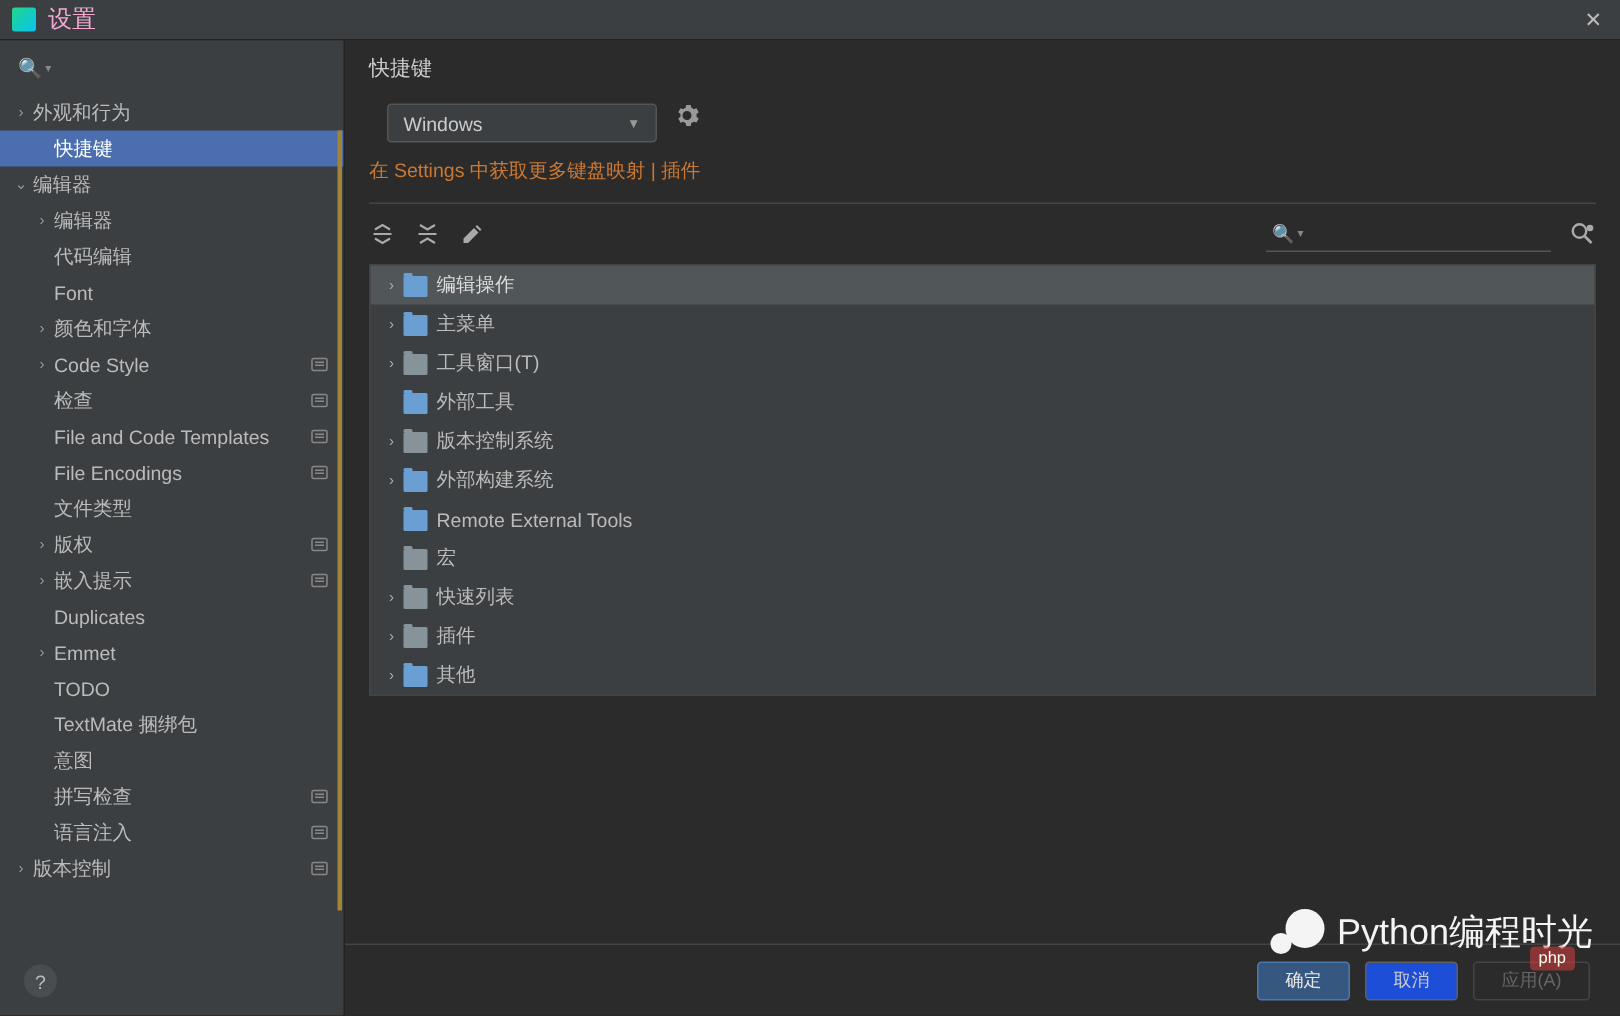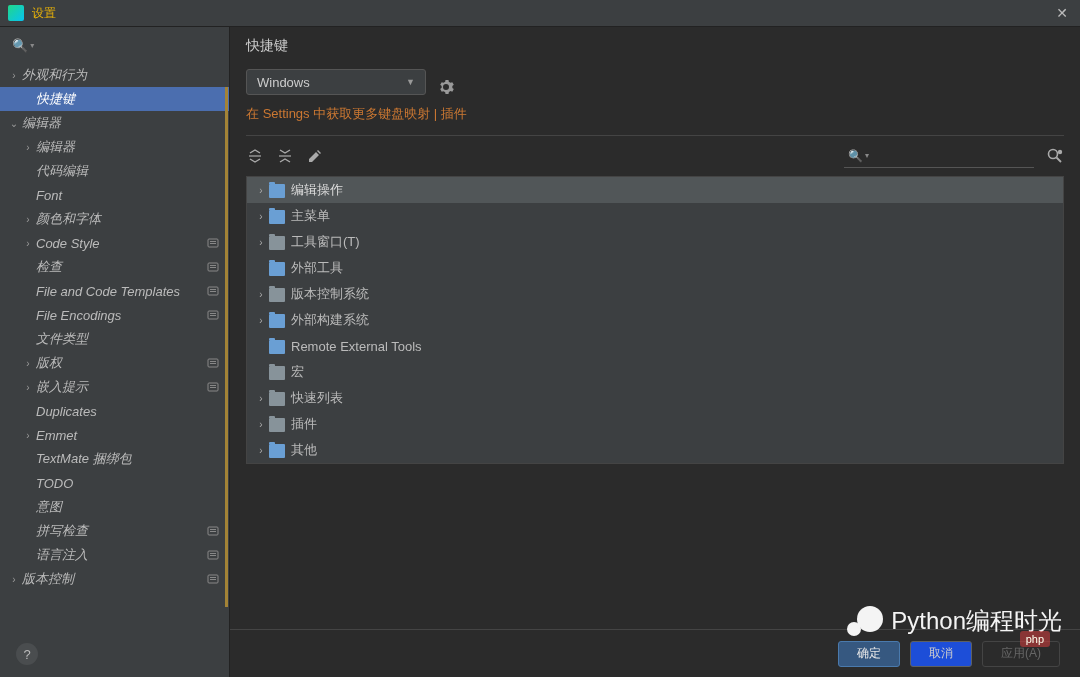--- a/index.html
+++ b/index.html
@@ -1,46 +1,46 @@
 <!DOCTYPE html>
 <html><head>
 <meta charset="utf-8">
 <style>
 * { margin: 0; padding: 0; box-sizing: border-box; font-family: "Segoe UI", "Microsoft YaHei", sans-serif; }
 body { background: #2b2b2b; color: #bbb; width: 1080px; height: 677px; overflow: hidden; position: relative; }
 
 .titlebar { height: 27px; background: #3c3f41; display: flex; align-items: center; padding: 0 8px; border-bottom: 1px solid #222; }
 .titlebar .app-icon { width: 16px; height: 16px; background: linear-gradient(135deg, #21d789, #07c3f2); border-radius: 2px; margin-right: 8px; }
-.titlebar .title { font-size: 12px; color: #eab308; }
+.titlebar .title { font-size: 16px; color: #f9a8d4; }
 .titlebar .close { margin-left: auto; color: #bbb; font-size: 14px; cursor: pointer; padding: 0 4px; }
 
 .container { display: flex; height: 650px; }
 
 .sidebar { width: 230px; background: #3c3f41; display: flex; flex-direction: column; border-right: 1px solid #222; position: relative; }
 .sidebar-search { padding: 8px 12px; display: flex; align-items: center; height: 36px; }
 .sidebar-search .mag { color: #888; font-size: 13px; }
 .sidebar-search .arr { color: #888; font-size: 8px; margin-left: 2px; }
 
 .tree { flex: 1; overflow-y: auto; font-size: 13px; }
 .tree-item { display: flex; align-items: center; height: 24px; padding-right: 10px; cursor: pointer; color: #bbb; }
 .tree-item.selected { background: #4b6eaf; color: #fff; }
 .tree-item .chev { width: 16px; text-align: center; font-size: 10px; color: #999; }
 .tree-item .chev.none { visibility: hidden; }
-.tree-item .label { flex: 1; white-space: nowrap; overflow: hidden; font-style: italic; }
+.tree-item .label { flex: 1; white-space: nowrap; overflow: hidden; }
 .tree-item .badge { font-size: 12px; color: #888; }
 .lvl-0 { padding-left: 6px; }
 .lvl-1 { padding-left: 20px; }
 
 .sidebar-highlight { position: absolute; right: 1px; top: 60px; width: 3px; height: 520px; background: #a38336; }
 
 .help-btn { position: absolute; left: 16px; bottom: 12px; width: 22px; height: 22px; border-radius: 11px; background: #4a4d4f; color: #bbb; display: flex; align-items: center; justify-content: center; font-size: 13px; cursor: pointer; z-index: 5; }
 
 .main { flex: 1; background: #2b2b2b; display: flex; flex-direction: column; position: relative; }
 .main-header { padding: 10px 16px; font-size: 14px; color: #ccc; font-weight: 500; }
-.keymap-row { padding: 4px 16px 10px; display: flex; align-items: flex-end; gap: 12px; }
+.keymap-row { padding: 4px 28px 10px; display: flex; align-items: flex-start; gap: 12px; }
 .keymap-select { width: 180px; height: 26px; background: #3c3f41; border: 1px solid #555; border-radius: 3px; display: flex; align-items: center; padding: 0 10px; font-size: 13px; color: #ccc; cursor: pointer; }
 .keymap-select .label { flex: 1; }
 .keymap-select .dd { font-size: 9px; color: #999; }
 .gear-btn { color: #999; cursor: pointer; font-size: 14px; }
 .hint-row { padding: 0 16px 12px; font-size: 13px; color: #cc7832; }
 .hint-row .strong { font-weight: 500; }
 .divider1 { height: 1px; background: #444; margin: 0 16px; }
 
 .toolbar { display: flex; align-items: center; padding: 8px 16px; gap: 12px; }
 .tool-btn { width: 18px; height: 18px; display: flex; align-items: center; justify-content: center; color: #aaa; cursor: pointer; }
@@ -195,25 +195,25 @@
         <div class="tree-item lvl-1">
           <span class="chev none">›</span>
           <span class="label">Duplicates</span>
         </div>
         <div class="tree-item lvl-1">
           <span class="chev">›</span>
           <span class="label">Emmet</span>
         </div>
         <div class="tree-item lvl-1">
           <span class="chev none">›</span>
+          <span class="label">TODO</span>
+        </div>
+        <div class="tree-item lvl-1">
+          <span class="chev none">›</span>
           <span class="label">TextMate 捆绑包</span>
-        </div>
-        <div class="tree-item lvl-1">
-          <span class="chev none">›</span>
-          <span class="label">TODO</span>
         </div>
         <div class="tree-item lvl-1">
           <span class="chev none">›</span>
           <span class="label">意图</span>
         </div>
         <div class="tree-item lvl-1">
           <span class="chev none">›</span>
           <span class="label">拼写检查</span>
           <span class="badge">
             <svg width="12" height="12" viewBox="0 0 12 12">

